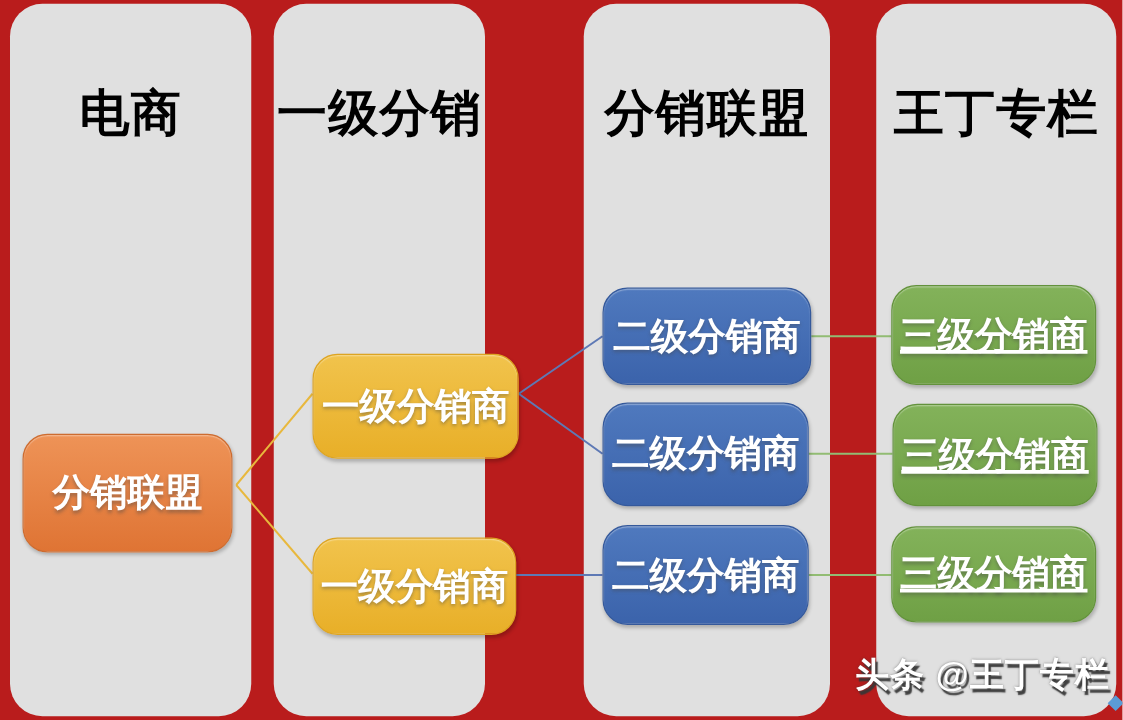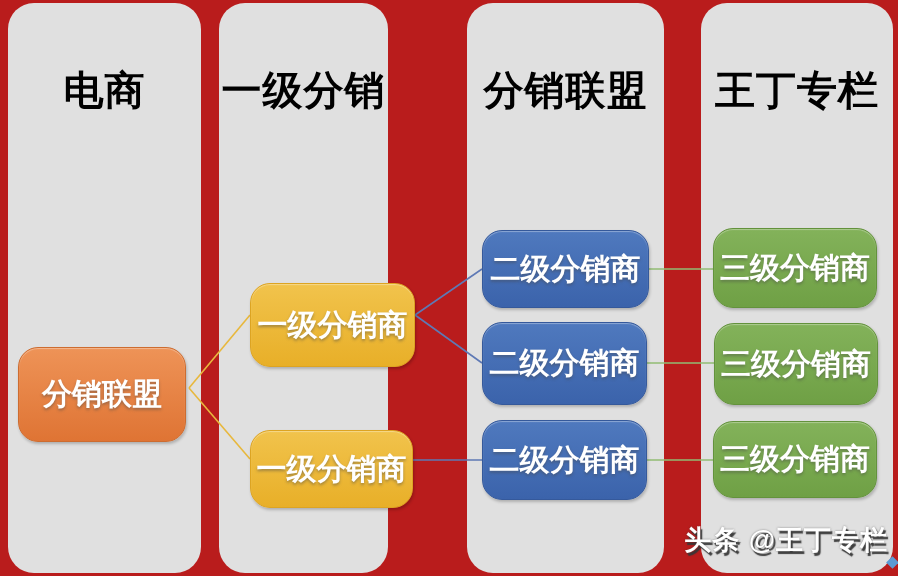--- a/index.html
+++ b/index.html
@@ -63,20 +63,21 @@
     border: 1px solid #dda422;
     margin-top: 10px;
   }
   .node-blue {
     background: linear-gradient(to bottom, var(--blue-top, #4f79be), var(--blue-bottom, #3b63ab));
     border: 1px solid #35599b;
   }
   .node-green {
     background: linear-gradient(to bottom, var(--green-top, #83b25a), var(--green-bottom, #6fa045));
     border: 1px solid #63923c;
+    text-decoration: underline;
   }
   
   #node-alliance { left: 18px;  top: 347px; width: 168px; height: 95px; }
   #node-l1a      { left: 250px; top: 273px; width: 165px; height: 84px; }
   #node-l1b      { left: 250px; top: 420px; width: 163px; height: 78px; }
   #node-l2a      { left: 482px; top: 230px; width: 167px; height: 78px; }
   #node-l2b      { left: 482px; top: 322px; width: 165px; height: 83px; }
   #node-l2c      { left: 482px; top: 420px; width: 165px; height: 80px; }
   #node-l3a      { left: 713px; top: 228px; width: 164px; height: 80px; }
   #node-l3b      { left: 714px; top: 323px; width: 164px; height: 82px; }

